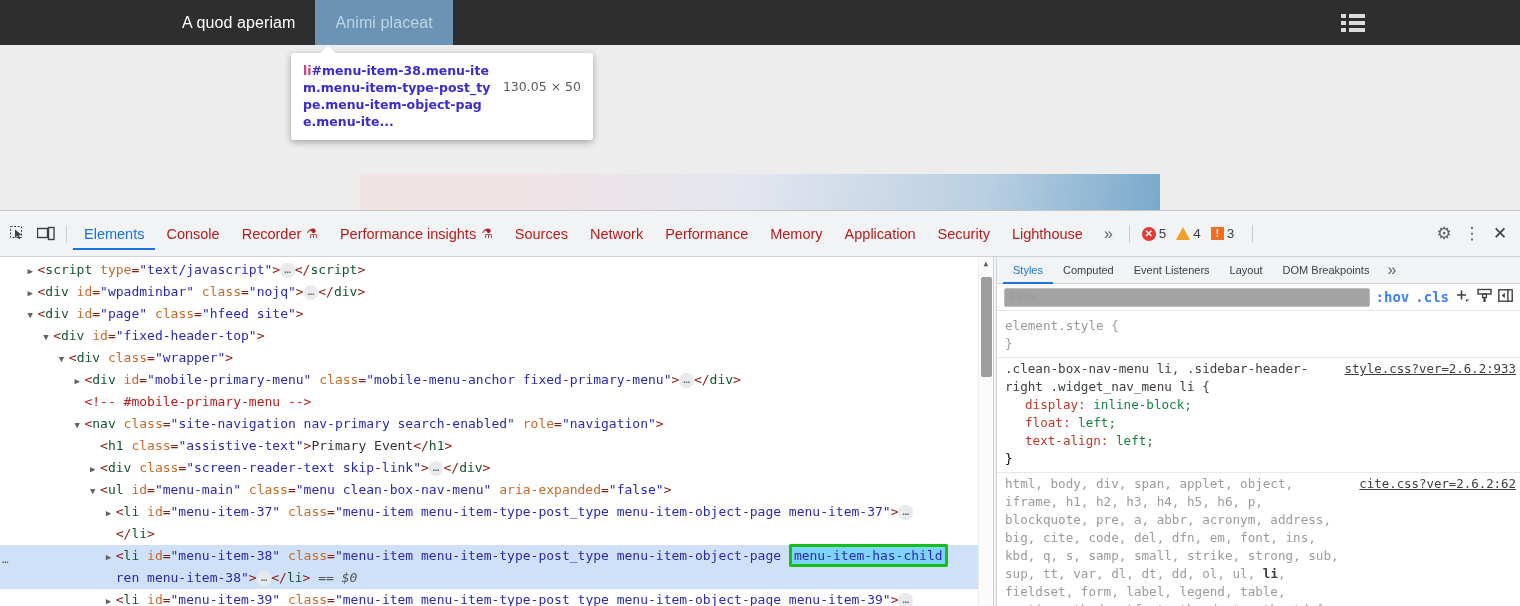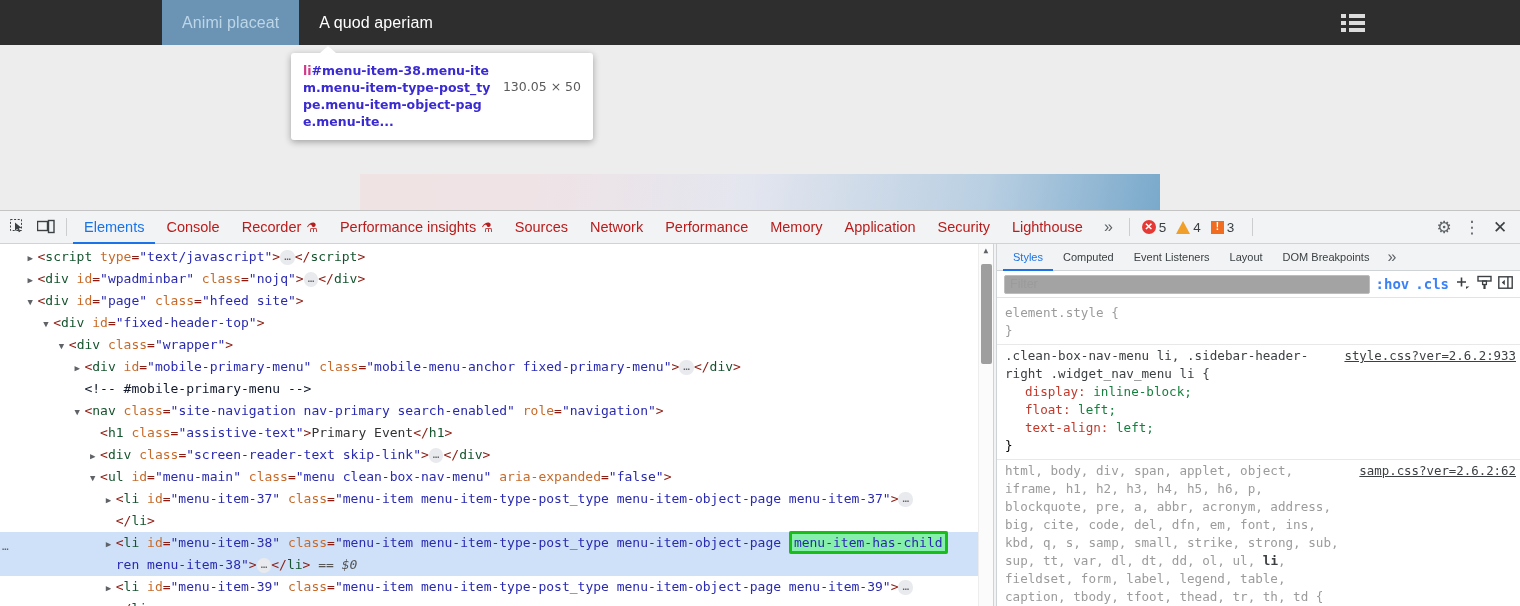--- a/index.html
+++ b/index.html
@@ -76,21 +76,21 @@
   }
 
   
   #devtools {
     position: absolute; left: 0; top: 210px; width: 1520px; height: 396px;
     background: #ffffff;
     border-top: 1px solid #c4c4c4;
     font-family: "Liberation Sans", sans-serif;
   }
   .dt-toolbar {
-    height: 33px; background: #f1f3f4;
+    height: 46px; background: #f1f3f4;
     border-bottom: 1px solid #d0d3d5;
     display: flex; align-items: center; padding-left: 4px;
   }
   .tb-icon-btn {
     width: 28px; height: 28px; display: flex; align-items: center;
     justify-content: center; flex: none;
   }
   .tb-divider { width: 1px; height: 18px; background: #cbcdcf; margin: 0 6px; flex: none; }
   .dt-tab {
     font-size: 14.5px; color: #b91c1c; padding: 0 11px;
@@ -129,35 +129,35 @@
   }
   .dom-scroll { padding-top: 2px; }
   .dom-row { white-space: pre; padding-left: 4px; position: relative; height: 22px; }
   .dom-row.sel { background: #cfe1f8; }
   .dom-row.sel.cont { background: #cfe1f8; }
   .tri { color: #5f6368; font-size: 9px; display: inline-block; width: 10px; }
   .pun  { color: #8b1a10; }
   .tag  { color: #14532d; }
   .attr { color: #c76a29; }
   .val  { color: #2a2ab0; }
-  .cmt  { color: #0f172a; }
+  .cmt  { color: #b91c1c; }
   .txt  { color: #333333; }
   .dollar { color: #555; font-style: italic; }
   .ellipsis-badge {
     display: inline-block; background: #e8eaed; color: #5f6368;
     border-radius: 7px; font-size: 11px; line-height: 11px;
     padding: 1px 4px 3px 4px; vertical-align: 1px;
   }
   .gutter-badge {
     position: absolute; left: 2px; top: 4px;
     color: #5f6368; font-size: 11px;
   }
   .green-box {
     border: 3px solid #18bd18; padding: 1px 2px; border-radius: 2px;
-    background: #86efac;
+    background: #7dd3fc;
   }
 
   
   .v-scroll {
     position: absolute; right: 0; top: 0; width: 15px; height: 363px;
     background: #fbfbfb; border-left: 1px solid #ededed;
   }
   .v-scroll .up {
     height: 14px; display: flex; align-items: center; justify-content: center;
     font-size: 8px; color: #5f6368;
@@ -211,22 +211,22 @@
   .indent { display: inline-block; width: 20px; }
 </style>
 </head>
 <body>
 
 <div id="page-root">
 
   <div class="site-nav">
     <div class="nav-spacer"></div>
     <div id="nav-items" style="display:flex;align-items:stretch;">
+        <div class="nav-item">A quod aperiam</div>
         <div class="nav-item highlight">Animi placeat</div>
-        <div class="nav-item">A quod aperiam</div>
       </div>
     <div class="nav-right">
       <div class="list-icon">
         <i class="d r0"></i>
           <i class="l r0"></i>
         <i class="d r1"></i>
           <i class="l r1"></i>
         <i class="d r2"></i>
           <i class="l r2"></i>
       </div>
@@ -393,20 +393,20 @@
           </div>
           <div class="css-rule">
             <a class="rule-src">style.css?ver=2.6.2:933</a>
             <div class="sel-txt" style="padding-right: 170px;">.clean-box-nav-menu li, .sidebar-header-right .widget_nav_menu li {</div>
             <div><span class="indent"></span><span class="prop-name">display: </span><span class="prop-val">inline-block;</span></div>
             <div><span class="indent"></span><span class="prop-name">float: </span><span class="prop-val">left;</span></div>
             <div><span class="indent"></span><span class="prop-name">text-align: </span><span class="prop-val">left;</span></div>
             <div class="brace">}</div>
           </div>
           <div class="css-rule dim">
-            <a class="rule-src">samp.css?ver=2.6.2:62</a>
+            <a class="rule-src">cite.css?ver=2.6.2:62</a>
             <div class="sel-txt" style="padding-right: 170px;"><span>html, body, div, span, applet, object, iframe, h1, h2, h3, h4, h5, h6, p, blockquote, pre, a, abbr, acronym, address, big, cite, code, del, dfn, em, font, ins, kbd, q, s, samp, small, strike, strong, sub, sup, tt, var, dl, dt, dd, ol, ul, </span><span class="bold-sel">li</span><span>, fieldset, form, label, legend, table, caption, tbody, tfoot, thead, tr, th, td {</span></div>
           </div>
         </div>
     </div>
 
   </div>
 </div>
 
 </body></html>

